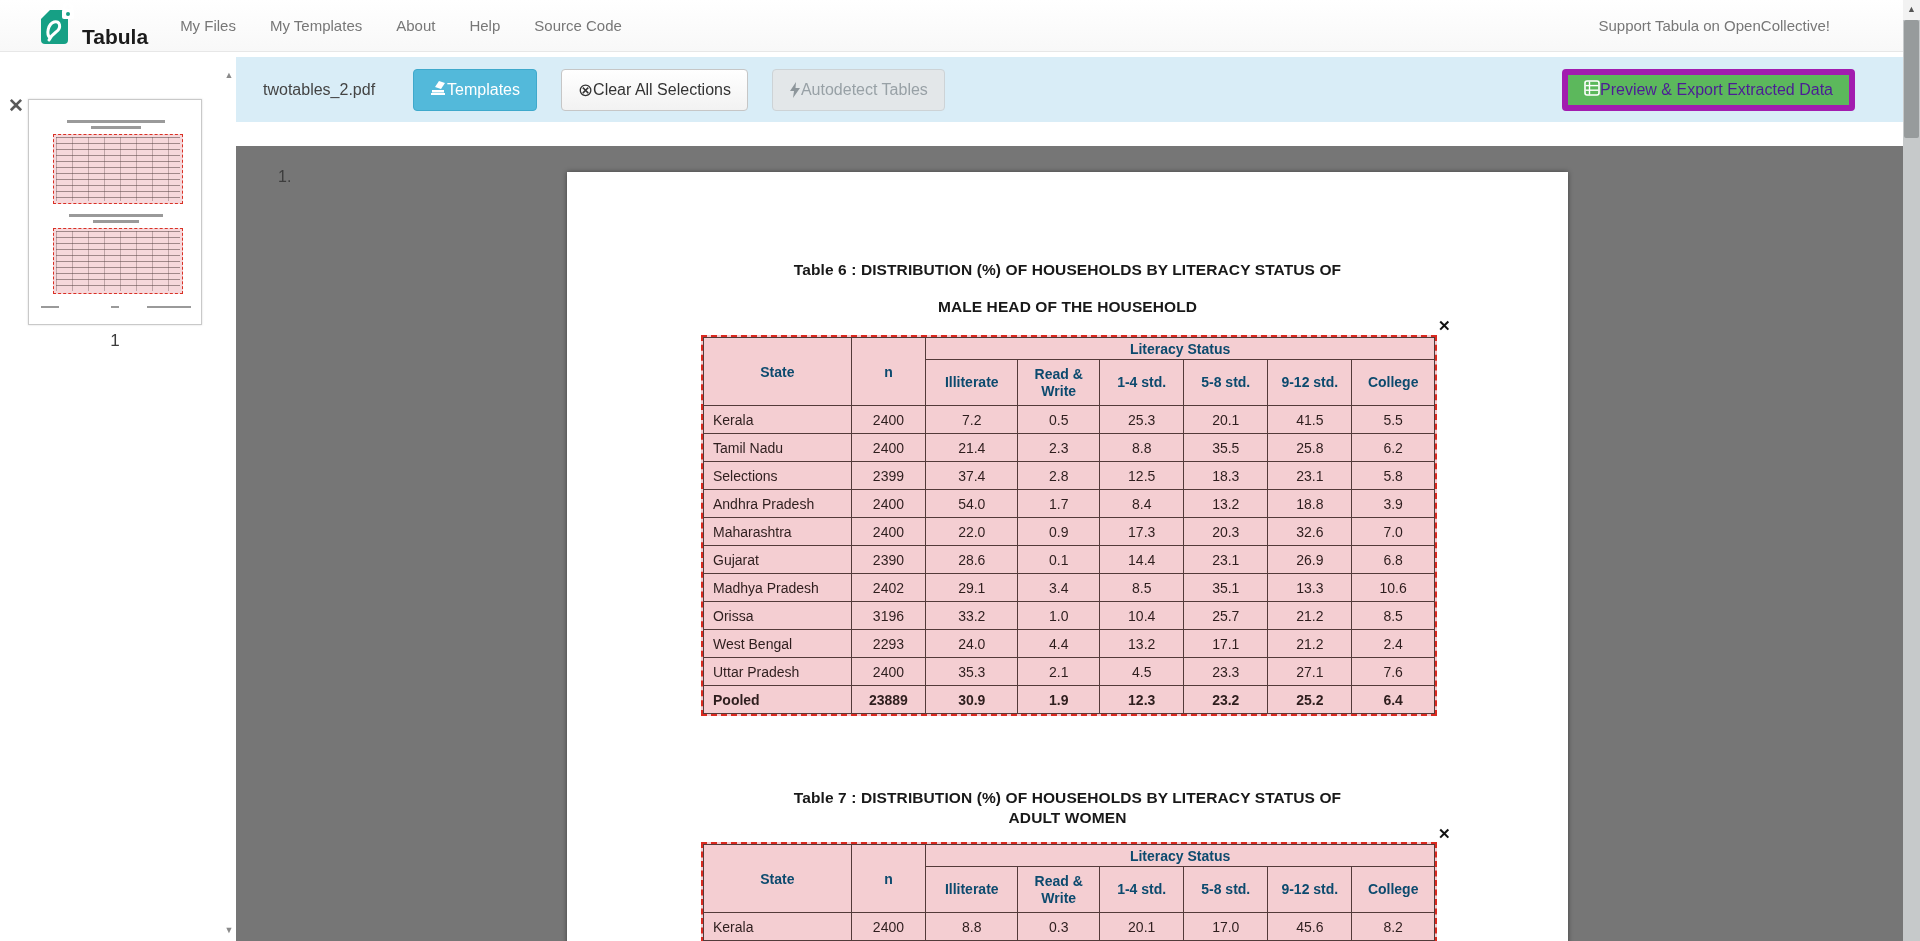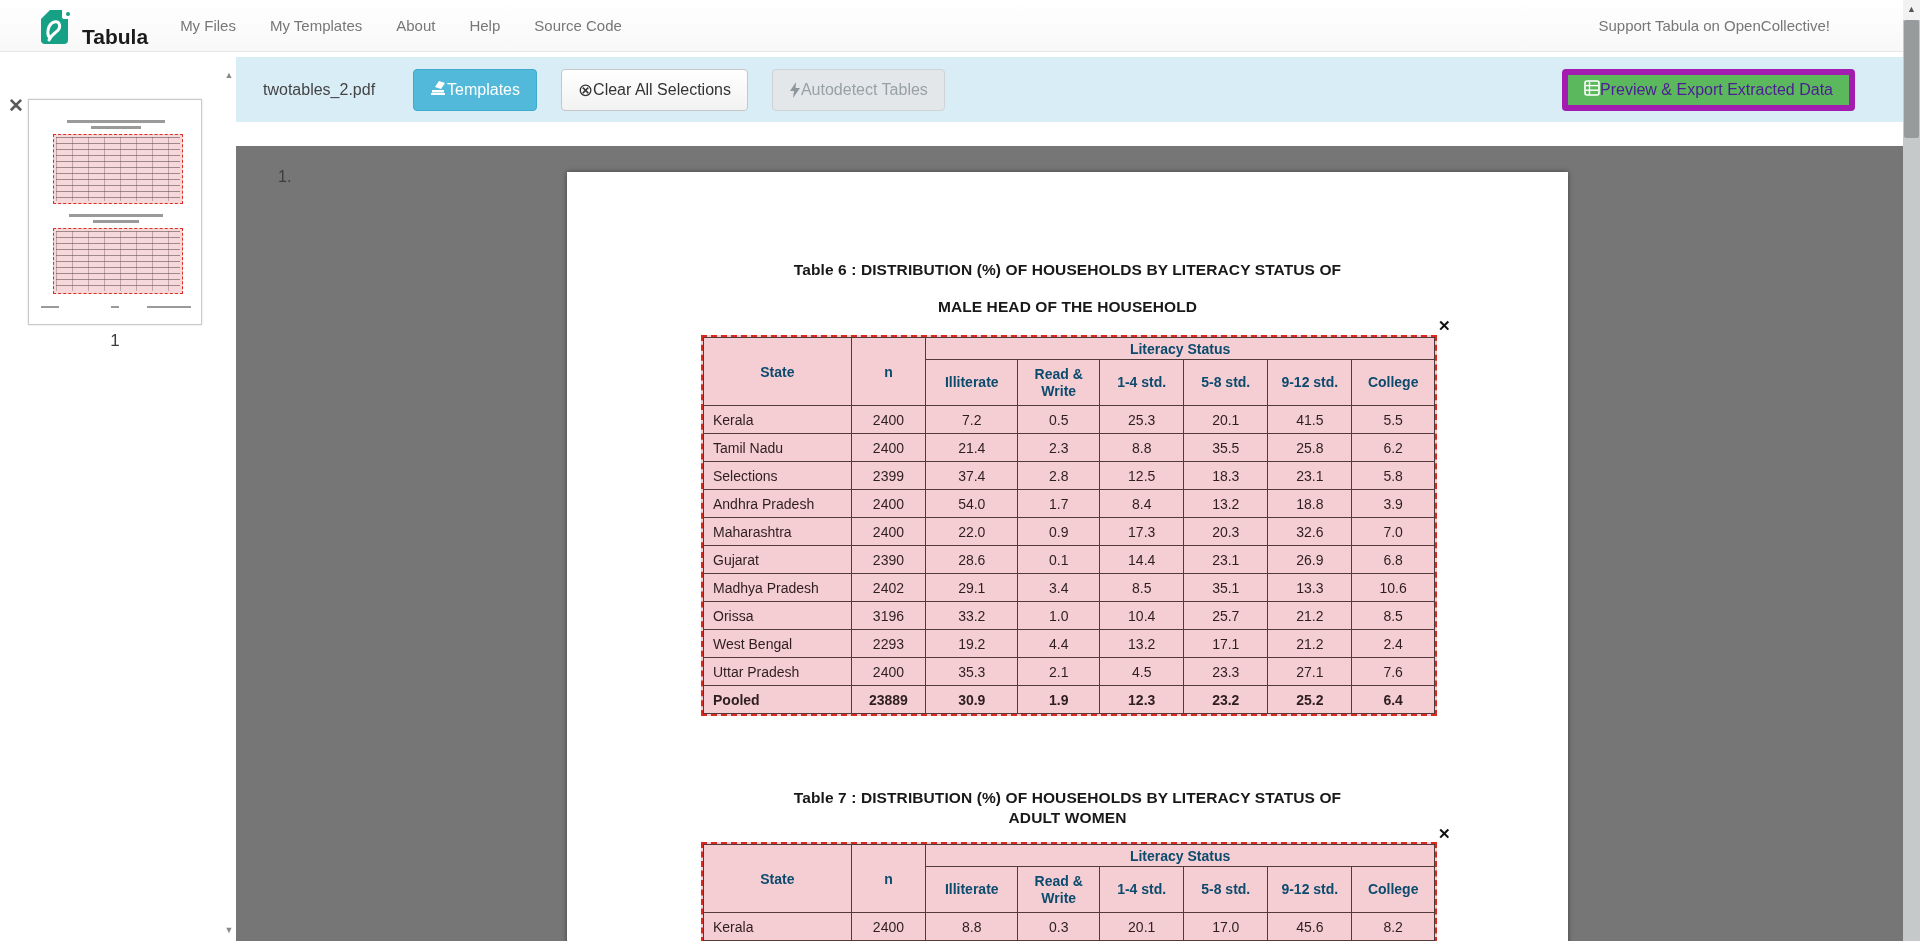--- a/index.html
+++ b/index.html
@@ -286,21 +286,21 @@
                     <td>33.2</td>
                     <td>1.0</td>
                     <td>10.4</td>
                     <td>25.7</td>
                     <td>21.2</td>
                     <td>8.5</td>
                   </tr>
                   <tr>
                     <td class="state">West Bengal</td>
                     <td>2293</td>
-                    <td>19.2</td>
+                    <td>24.0</td>
                     <td>4.4</td>
                     <td>13.2</td>
                     <td>17.1</td>
                     <td>21.2</td>
                     <td>2.4</td>
                   </tr>
                   <tr>
                     <td class="state">Uttar Pradesh</td>
                     <td>2400</td>
                     <td>35.3</td>

